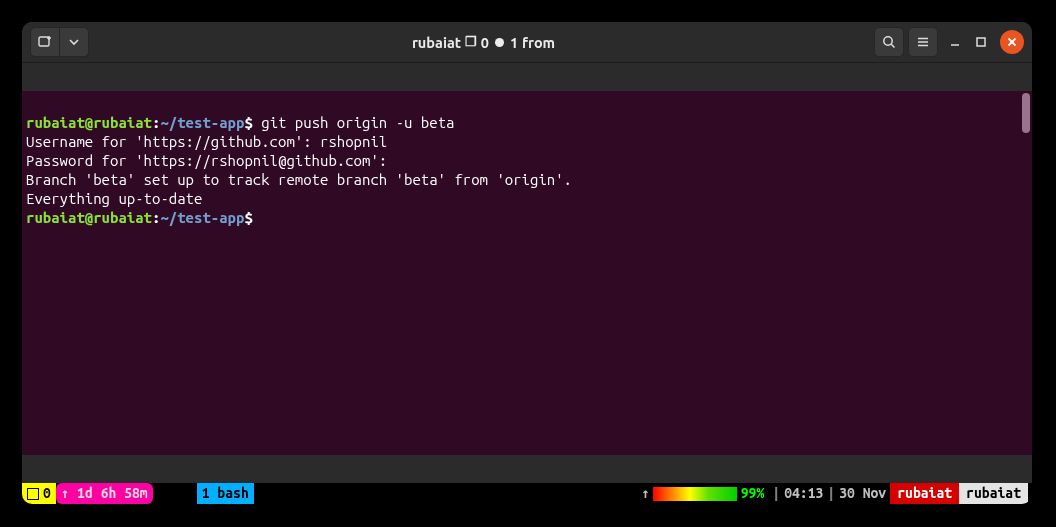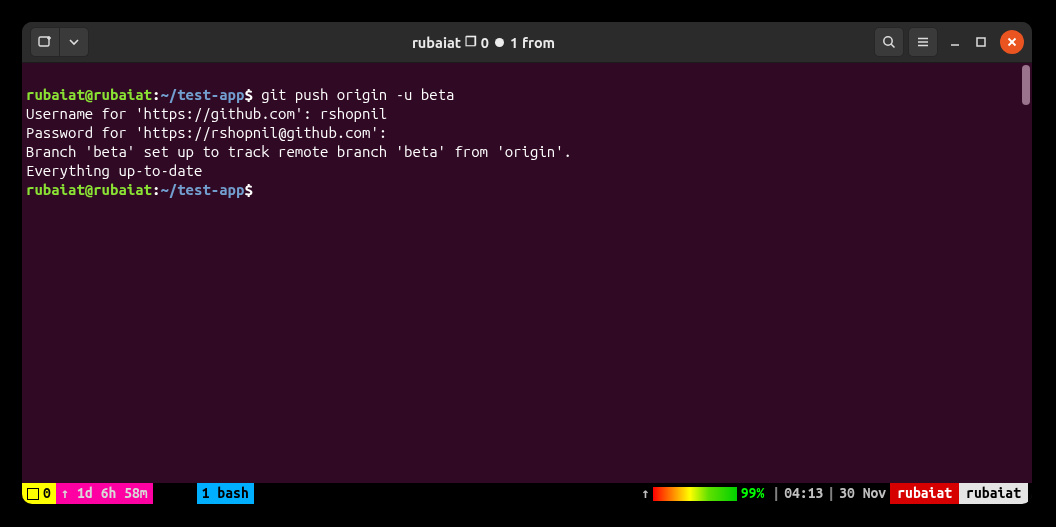--- a/index.html
+++ b/index.html
@@ -17,20 +17,21 @@
     left: 22px;
     top: 22px;
     width: 1010px;
     height: 482px;
     background: #2b2b2b;
     border-radius: 10px;
     box-shadow: 0 4px 26px rgba(0,0,0,0.6);
     overflow: hidden;
     display: flex;
     flex-direction: column;
+    gap: 28px;
   }
   .titlebar {
     height: 40px;
     background: #2b2b2b;
     display: flex;
     align-items: center;
     padding: 0 8px;
     border-bottom: 1px solid #1c1c1c;
     font-family: "Ubuntu", "Cantarell", sans-serif;
     color: #ececec;
@@ -110,21 +111,21 @@
     align-items:center;
     font-size:14px;
     line-height:21px;
     color:#c0c0c0;
     font-weight:bold;
     font-family:"Ubuntu Mono","DejaVu Sans Mono",monospace;
   }
   .sb-seg { height:100%; display:inline-flex; align-items:center; padding:0 5px;}
   .sb-left1 { background:#ffff00; color:#000; }
   .sb-left1 .sqout { display:inline-block;width:10px;height:10px;border:1.5px solid #000;margin-right:4px;}
-  .sb-left2 { background:#ff00a2; color:#d9d9d9; }
+  .sb-left2 { background:#ff00a2; color:#d9d9d9;border-radius:6px; }
   .sb-left3 { background:#00afff; color:#000;margin-left:44px; }
   .sb-fill  { flex:1; }
   .sb-net   { color:#c0c0c0; padding:0 3px; }
   .gradient {
     width:84px; height:14px;
     background:linear-gradient(to right,#ff0000 0%,#ff8000 22%,#ffff00 44%,#60e000 66%,#00d000 100%);
     display:inline-block;
   }
   .sb-batt  { color:#00ff00; padding:4px 4px;}
   .sb-sep   { color:#808080; padding:0 4px; }

